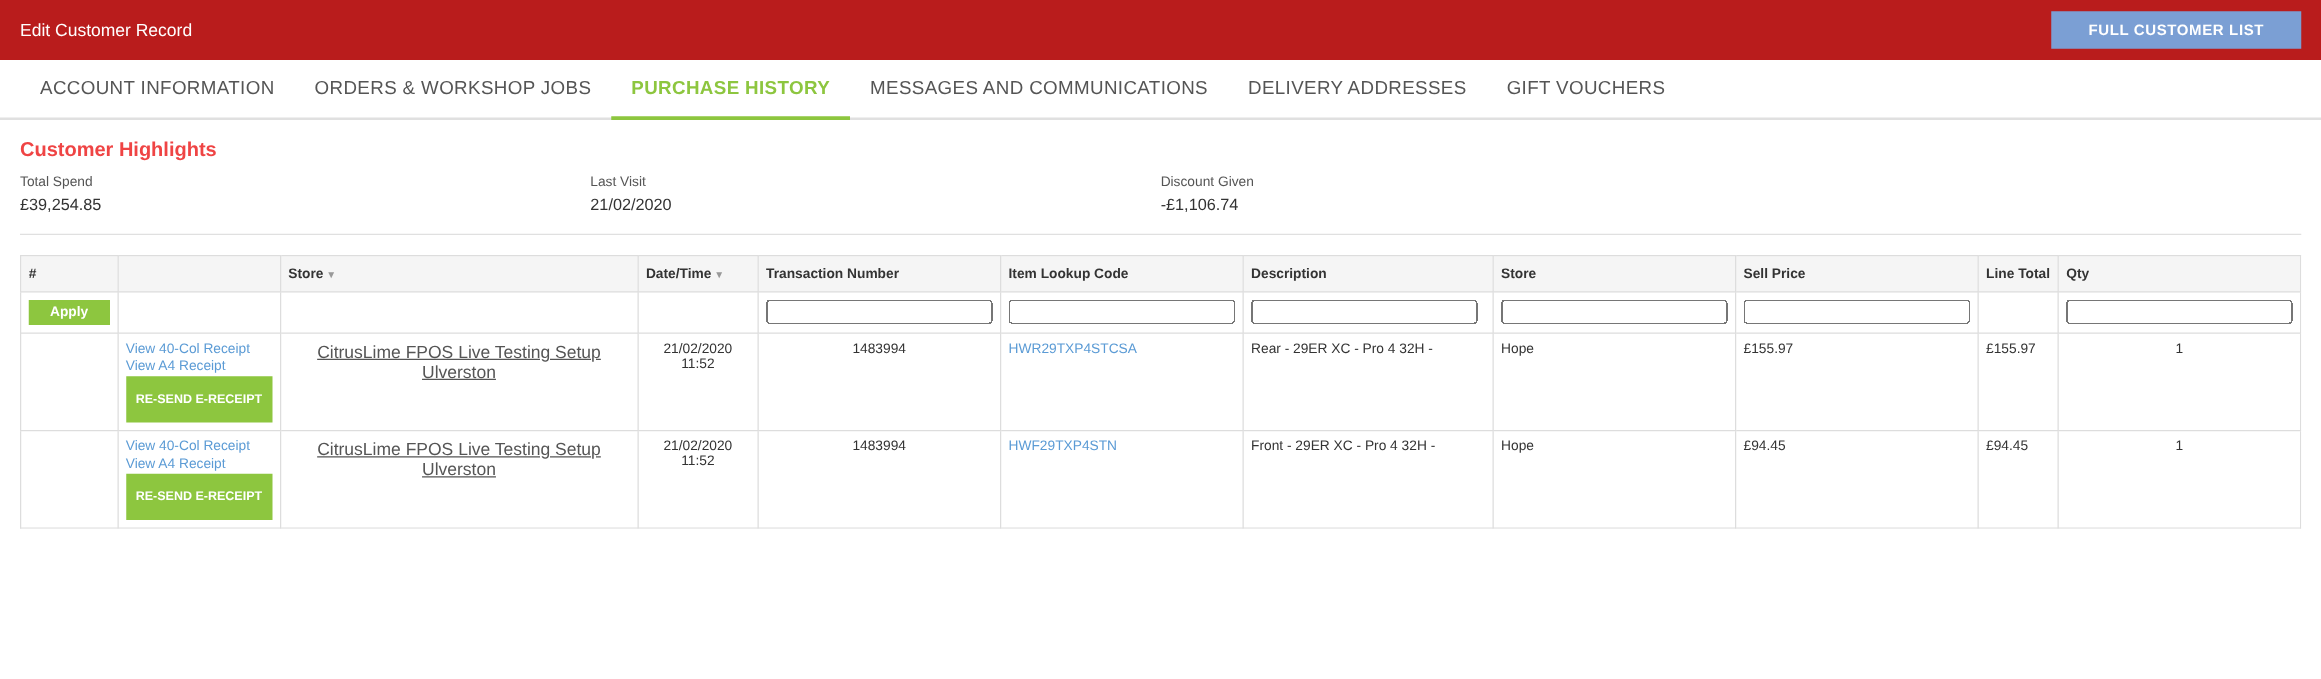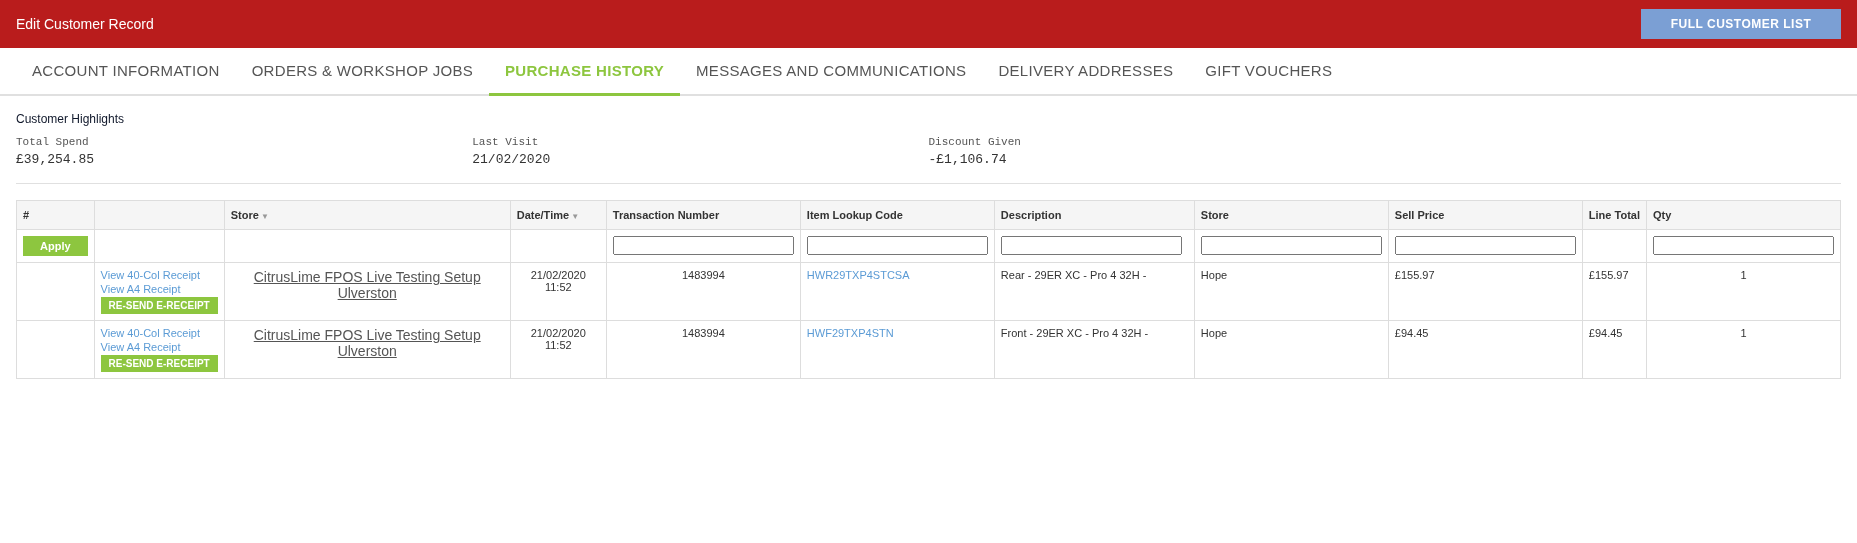--- a/index.html
+++ b/index.html
@@ -55,33 +55,32 @@
       font-weight: bold;
     }
 
     
     .content {
       padding: 16px;
     }
 
     
     .highlights-title {
-      font-weight: normal;
-      font-size: 12px;
-      color: #0f172a;
+      font-weight: bold;
+      font-size: 16px;
+      color: #ef4444;
       margin-bottom: 10px;
     }
     .highlights-grid {
       display: grid;
       grid-template-columns: 1fr 1fr 1fr 1fr;
       gap: 0;
       border-bottom: 1px solid #e0e0e0;
       padding-bottom: 16px;
       margin-bottom: 16px;
-      font-family: Liberation Mono, monospace;
     }
     .highlight-item {}
     .highlight-label {
       font-size: 11px;
       color: #555;
       margin-bottom: 4px;
     }
     .highlight-value {
       font-size: 13px;
       color: #333;
@@ -137,21 +136,21 @@
       display: block;
       color: #5b9bd5;
       text-decoration: none;
       font-size: 11px;
       margin-bottom: 2px;
     }
     .resend-btn {
       background: #8dc63f;
       color: #fff;
       border: none;
-      padding: 3px 8px;
+      padding: 13px 8px;
       font-size: 10px;
       font-weight: bold;
       cursor: pointer;
       margin-top: 2px;
       display: block;
       white-space: nowrap;
     }
     .store-cell {
       text-align: center;
       color: #555;

